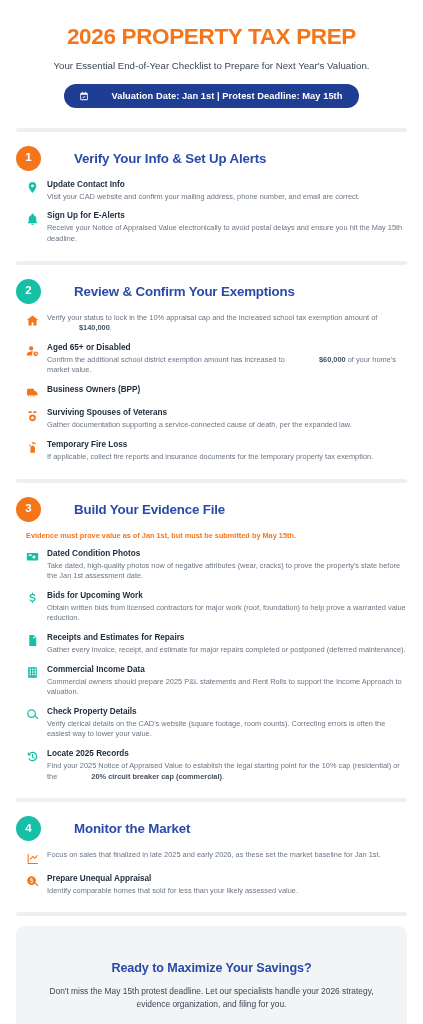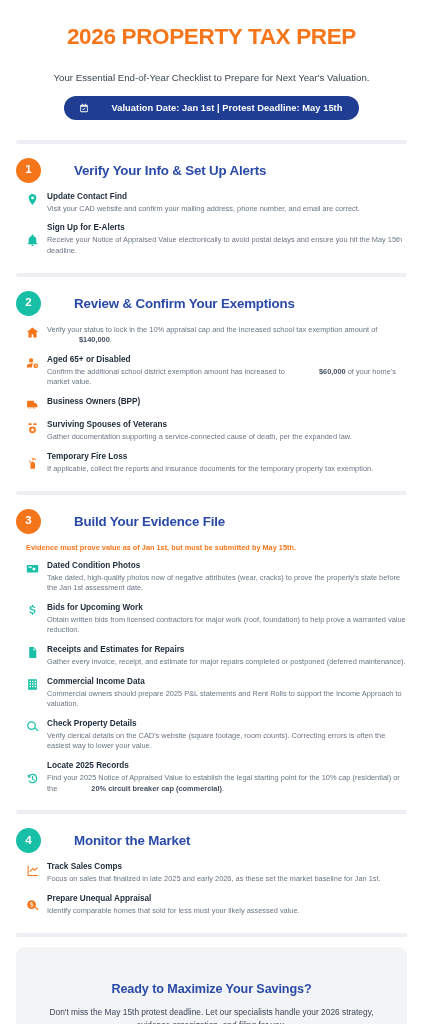--- a/index.html
+++ b/index.html
@@ -27,21 +27,21 @@
   }
   .header-title {
     font-size: 22.5px;
     font-weight: 700;
     color: #F5761A;
     letter-spacing: -0.35px;
     line-height: 1.18;
     text-transform: uppercase;
   }
   .header-sub {
-    margin-top: 20px;
+    margin-top: 8px;
     font-size: 9.7px;
     color: #3C4656;
     line-height: 1.35;
     font-weight: 400;
   }
   .date-pill {
     display: inline-flex;
     align-items: center;
     gap: 23px;
     margin-top: 12px;
@@ -111,21 +111,21 @@
   }
 
   
   .items { margin-left: 10px; }
   .item {
     display: flex;
     gap: 8px;
     margin-bottom: 9px;
     align-items: flex-start;
   }
-  .item:last-child { margin-bottom: 0; align-items: center; }
+  .item:last-child { margin-bottom: 0; }
   .item-icon {
     width: 13px;
     height: 13px;
     flex: 0 0 13px;
     margin-top: 1.5px;
     display: flex;
     align-items: center;
     justify-content: center;
   }
   .item-icon svg { display: block; width: 13px; height: 13px; }
@@ -197,21 +197,21 @@
           <div class="section-title">Verify Your Info &amp; Set Up Alerts</div>
         </div>
         <div class="items">
           <div class="item">
             <span class="item-icon">
               <svg viewBox="0 0 24 24" fill="#16BFA5">
                 <path d="M12 2C8.1 2 5 5.1 5 9c0 5.2 7 13 7 13s7-7.8 7-13c0-3.9-3.1-7-7-7zm0 9.5A2.5 2.5 0 1 1 12 6.5a2.5 2.5 0 0 1 0 5z"></path>
               </svg>
             </span>
             <div class="item-body">
-              <div class="item-title">Update Contact Find</div>
+              <div class="item-title">Update Contact Info</div>
               <div class="item-desc">Visit your CAD website and confirm your mailing address, phone number, and email are correct.</div>
             </div>
           </div>
           <div class="item">
             <span class="item-icon">
               <svg viewBox="0 0 24 24" fill="#16BFA5">
                 <path d="M12 22a2.3 2.3 0 0 0 2.3-2.3H9.7A2.3 2.3 0 0 0 12 22zm7-6v-5.2c0-3.3-1.9-6-5-6.6V3a2 2 0 1 0-4 0v1.2c-3.1.6-5 3.3-5 6.6V16l-2 2v1h18v-1l-2-2z"></path>
               </svg>
             </span>
             <div class="item-body">
@@ -376,34 +376,33 @@
           <div class="section-title">Monitor the Market</div>
         </div>
         <div class="items">
           <div class="item">
             <span class="item-icon">
               <svg viewBox="0 0 24 24" fill="#F5761A">
                 <path d="M3 3h1.9v17.1H22V22H3V3zm17.6 2.5 1.4 1.4-6.1 6.1-3.3-3.3-5 5-1.4-1.4 6.4-6.4 3.3 3.3 4.7-4.7z"></path>
               </svg>
             </span>
             <div class="item-body">
-              <div class="item-title">Track Sales Comps</div>
               <div class="item-desc">Focus on sales that finalized in late 2025 and early 2026, as these set the market baseline for Jan 1st.</div>
             </div>
           </div>
           <div class="item">
             <span class="item-icon">
               <svg viewBox="0 0 24 24" fill="#F5761A">
                 <path d="M10.3 2.2a8.1 8.1 0 1 1 0 16.2 8.1 8.1 0 0 1 0-16.2zm5.9 13.6 1.7-1.7 5 5-1.7 1.7-5-5z"></path>
                 <path fill="#fff" d="M9.8 5.5h1.2v1c1.3.1 2.2.8 2.4 2h-1.4c-.2-.5-.7-.8-1.5-.8-.8 0-1.3.3-1.3.8s.4.7 1.4.9l.7.2c1.5.3 2.3 1 2.3 2.2 0 1.2-1 2.1-2.6 2.2v1.1H9.8v-1.1c-1.4-.1-2.4-.9-2.6-2.2h1.5c.2.6.8 1 1.7 1 .9 0 1.5-.4 1.5-1s-.4-.8-1.4-1l-.8-.2c-1.4-.3-2.2-1-2.2-2.1 0-1.2 1-2 2.3-2.1v-1z"></path>
               </svg>
             </span>
             <div class="item-body">
               <div class="item-title">Prepare Unequal Appraisal</div>
-              <div class="item-desc">Identify comparable homes that sold for less must your likely assessed value.</div>
+              <div class="item-desc">Identify comparable homes that sold for less than your likely assessed value.</div>
             </div>
           </div>
         </div>
       </div>
       <div class="divider-wrap">
         <div class="divider"></div>
       </div>
     </div>
 
   <div class="cta-wrap">

